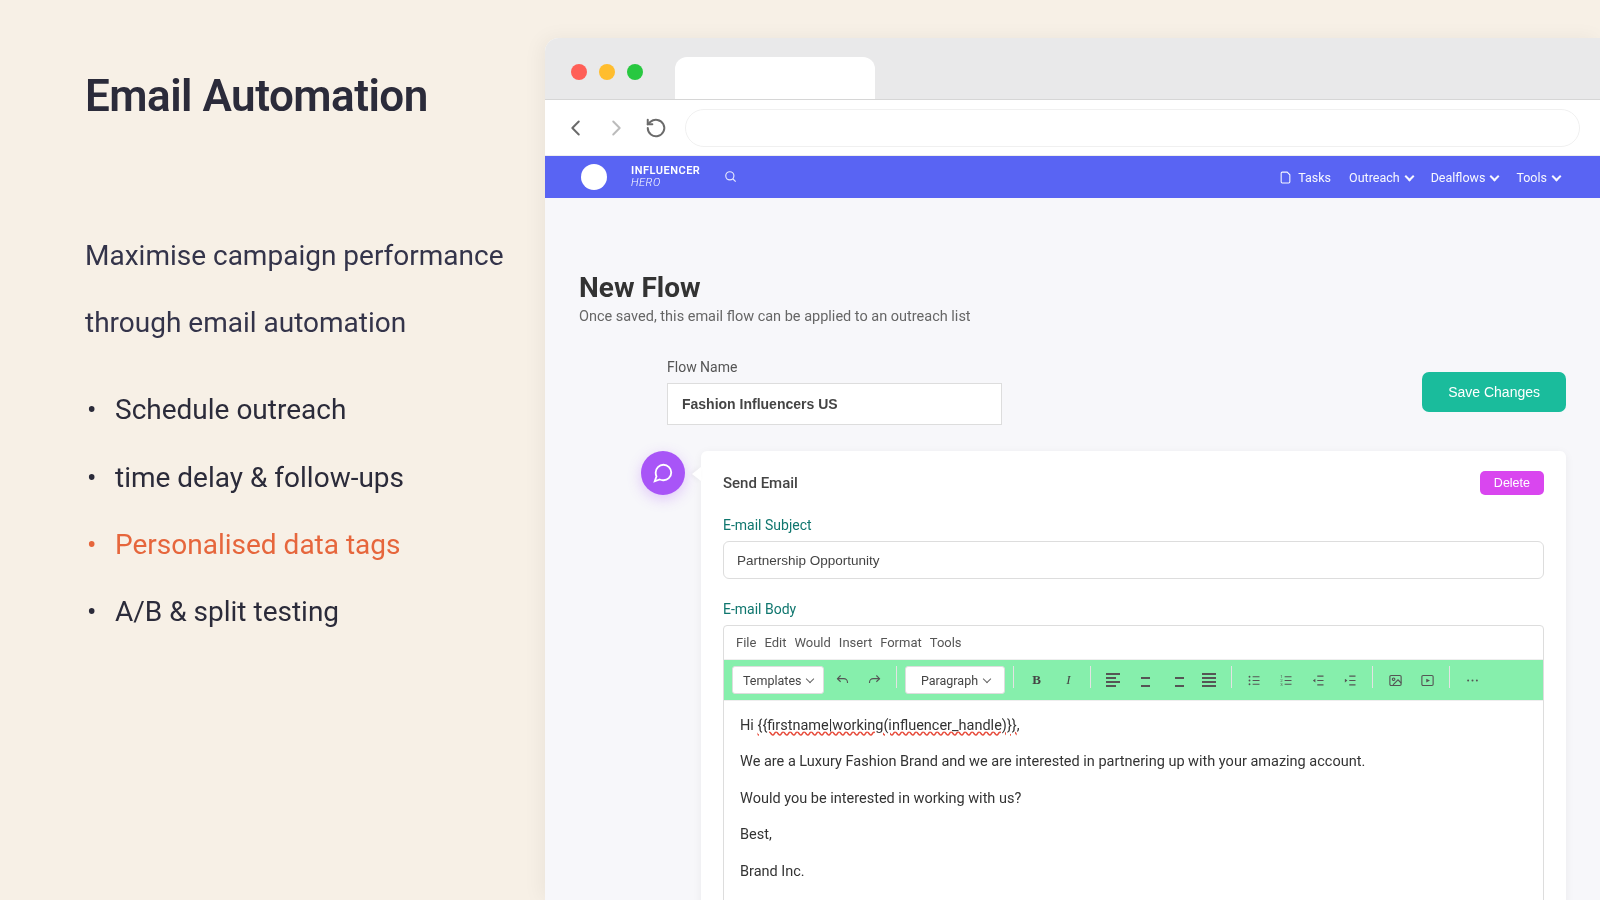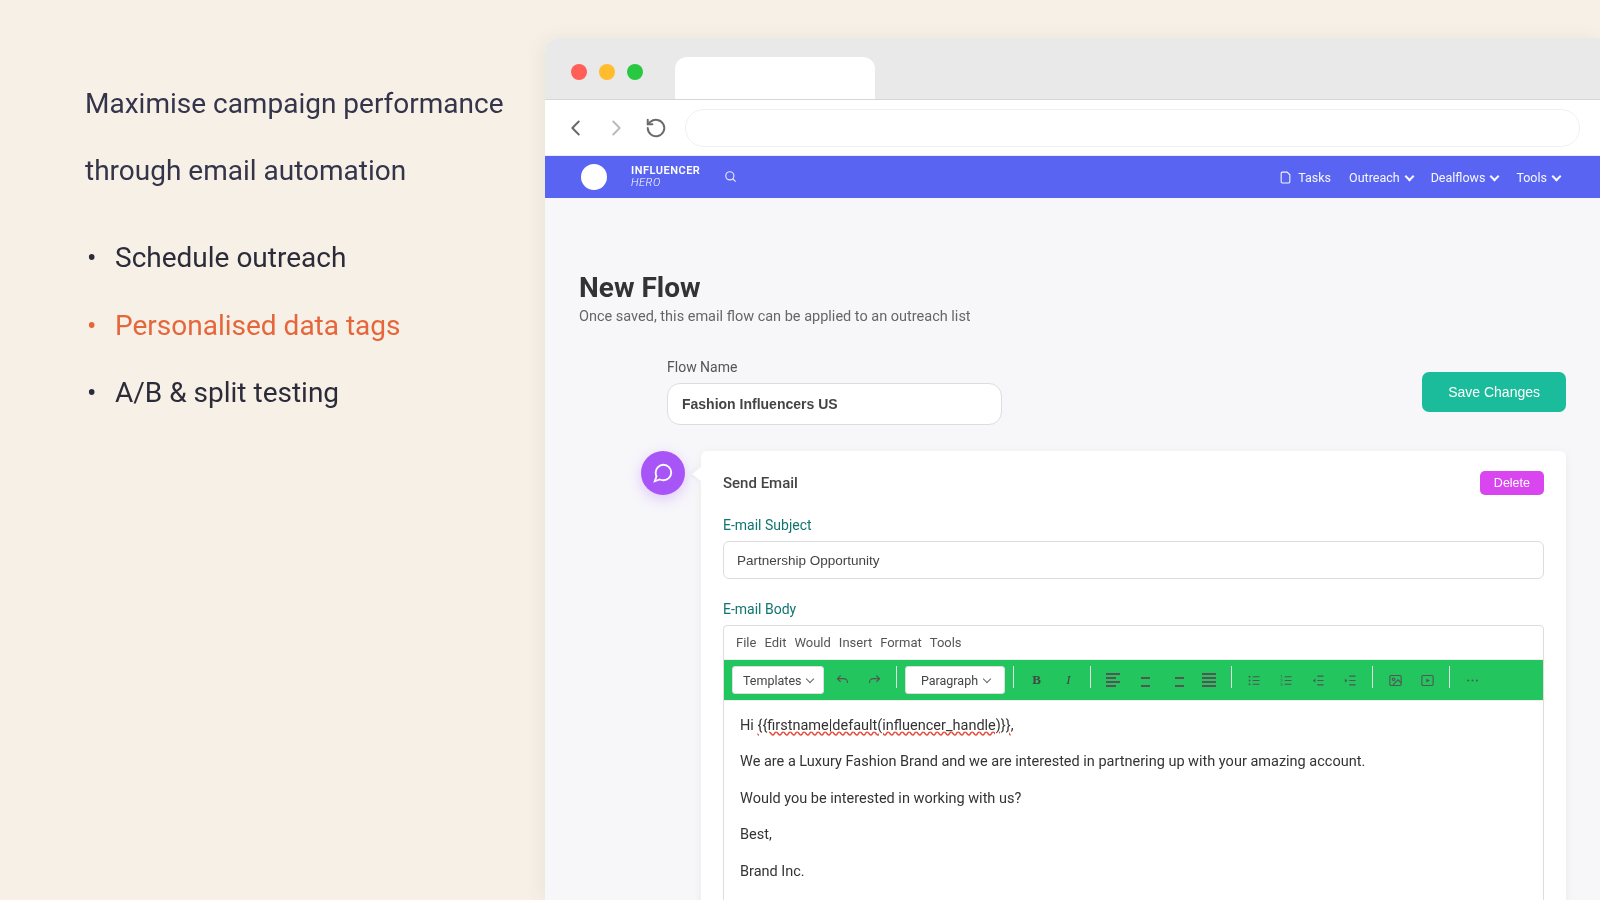--- a/index.html
+++ b/index.html
@@ -116,21 +116,21 @@
 
     .content-scroll { flex:1; overflow:auto; background:#f7f7fa; }
     .content-inner { padding: 28px 34px 30px 34px; }
     .page-title { font-size: 28px; font-weight:700; color:#333;margin-top:45px; }
     .page-sub { font-size: 14.5px; color:#666; margin-top:4px; }
 
     .flow-row { display:flex; align-items:center; margin-top: 34px; padding-left: 88px; }
     .flow-label { font-size:14px; color:#555; margin-bottom:8px; }
     .flow-input {
       width: 335px; height: 42px;
-      border:1px solid #ddd; border-radius:13px;
+      border:1px solid #ddd; border-radius:0;
       padding: 4px 14px;
       font-size:14px; font-weight:600; color:#444;
       background:#fff;
     }
     .save-btn {
       margin-left: auto;
       background:#1abc9c; border:none; color:#fff;
       font-size:14px; font-weight:500;
       height: 40px; padding: 0 26px;
       border-radius:7px;
@@ -184,21 +184,21 @@
     .menubar {
       display:flex; gap:8px; padding: 9px 12px;
       font-size:13px; color:#555;
       border-bottom:1px solid #eee;
     }
     .menubar span { cursor:pointer; }
     .toolbar {
       display:flex; gap:4px;
       padding: 6px 8px;
       border-bottom:1px solid #eee;
-      background:#22c55e;
+      background:#86efac;
     }
     .tb-btn, .tb-sel {
       height:28px; min-width:28px;
       display:flex; align-items:center; justify-content:center;
       font-size:13px; color:#444; cursor:pointer;
       padding:0 4px; border-radius:3px;
     }
     .tb-sel { padding: 0 10px; border:1px solid #ddd; background:#fff; font-size:12.5px; gap:6px;}
     .tb-sel.wide { width: 100px; }
     .tb-divider { width:1px; height:22px; background:#e3e3e3; margin:0 4px; }
@@ -212,23 +212,25 @@
       font-size:14.5px; color:#333; line-height:1.55;
     }
     .editor-body p { margin-bottom: 14px; }
     .tag-highlight { text-decoration: underline; text-decoration-color: #e74c3c; text-decoration-style: wavy; }
     .tight { margin-bottom: 2px !important; }
   </style>
 </head>
 <body>
 
 <div class="left-panel">
+  <h1>Email Automation</h1>
   <div class="subtitle">Maximise campaign performance through email automation</div>
   <ul class="bullets">
     <li>Schedule outreach</li>
+    <li>time delay &amp; follow-ups</li>
     <li class="highlight">Personalised data tags</li>
     <li>A/B &amp; split testing</li>
   </ul>
 </div>
 
 <div class="right-panel">
   <div class="browser-window">
     <div class="window-chrome">
       <div class="traffic-lights">
         <span class="tl-close"></span>
@@ -439,21 +441,21 @@
                   <div class="tb-btn">
                       <svg class="tb-svg" viewBox="0 0 24 24">
                         <circle cx="5" cy="12" r="1.6" fill="#555" stroke="none"></circle>
                         <circle cx="12" cy="12" r="1.6" fill="#555" stroke="none"></circle>
                         <circle cx="19" cy="12" r="1.6" fill="#555" stroke="none"></circle>
                       </svg>
                     </div>
                 </div>
 
                 <div class="editor-body">
-                  <p><span>Hi </span><span class="tag-highlight">{{firstname|default(influencer_handle)}}</span><span>,</span></p>
+                  <p><span>Hi </span><span class="tag-highlight">{{firstname|working(influencer_handle)}}</span><span>,</span></p>
                   <p>We are a Luxury Fashion Brand and we are interested in partnering up with your amazing account.</p>
                   <p>Would you be interested in working with us?</p>
                   <p>Best,</p>
                   <p>Brand Inc.</p>
                 </div>
               </div>
             </div>
           </div>
 
         </div>

